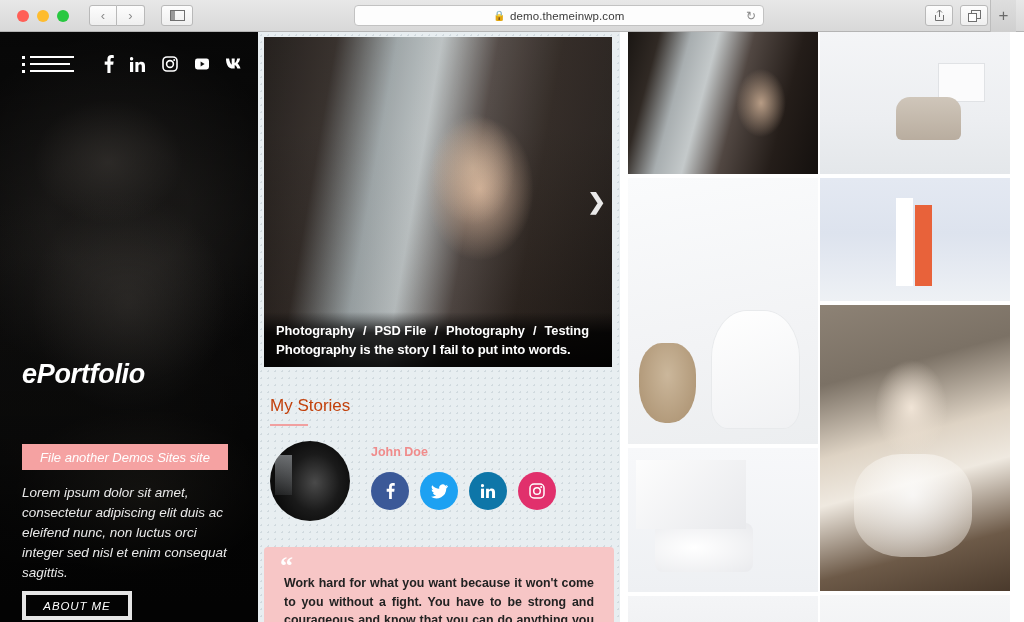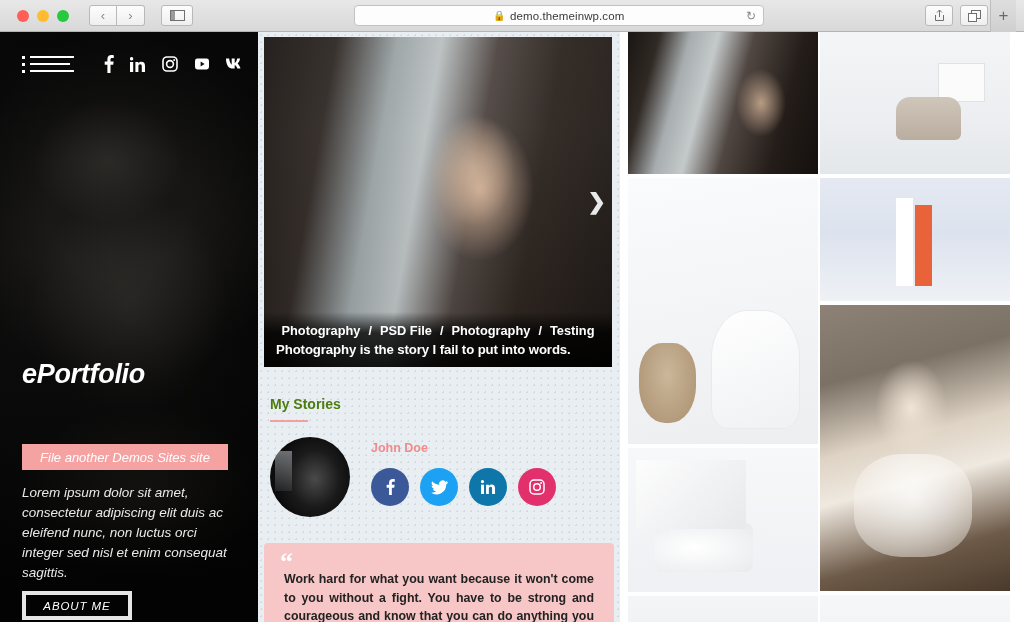--- a/index.html
+++ b/index.html
@@ -108,28 +108,28 @@
     background:
       radial-gradient(ellipse 90px 120px at 62% 46%, #c7a58c 0%, rgba(120,92,70,0) 60%),
       linear-gradient(100deg,#1a1512 0%,#2e2723 18%,#9aa2a4 33%,#b9bfc0 44%,#4d4440 58%,#2a221d 74%,#1b1613 100%);
   }
   .slide-photo::after{content:"";position:absolute;inset:0;
     background:
       linear-gradient(180deg,rgba(255,255,255,.05) 0 28%,rgba(0,0,0,.05) 100%),
       radial-gradient(ellipse 60px 80px at 60% 40%, rgba(226,196,166,.5), rgba(0,0,0,0) 70%);}
   .slide-caption{position:absolute;left:0;right:0;bottom:0;padding:11px 12px 10px;
     background:linear-gradient(180deg,rgba(0,0,0,0) 0%,rgba(0,0,0,.78) 38%,rgba(0,0,0,.9) 100%);}
-  .cats{display:flex;gap:0;align-items:center;color:#fff;font-size:12.8px;font-weight:bold;flex-wrap:wrap;justify-content:center;}
+  .cats{display:flex;gap:0;align-items:center;color:#fff;font-size:12.8px;font-weight:bold;flex-wrap:wrap;}
   .cats .sep{margin:0 8px;color:#fff;font-weight:bold;}
   .slide-title{color:#fff;font-size:13.2px;font-weight:bold;margin-top:4px;letter-spacing:-.1px;}
   .slide-meta{color:#f2a3a3;font-size:11.2px;margin-top:5px;display:flex;align-items:center;gap:4px;}
   .slider-next{position:absolute;right:6px;top:50%;transform:translateY(-50%);color:#fff;font-size:22px;font-weight:bold;opacity:.9;line-height:1;}
 
   .stories{position:relative;margin-top:29px;padding-left:6px;}
-  .stories-title{font-size:14px;font-weight:bold;color:#4d7c0f;}
+  .stories-title{font-size:17px;font-weight:normal;color:#c2410c;}
   .stories-rule{width:38px;height:2px;background:#f1a0a0;margin-top:8px;}
 
   .author-row{display:flex;align-items:flex-start;margin-top:15px;gap:21px;}
   .avatar{width:80px;height:80px;border-radius:50%;flex:0 0 80px;overflow:hidden;position:relative;
     background:radial-gradient(ellipse 40px 46px at 56% 52%, #4a4a4a 0%, #1a1a1a 62%, #0c0c0c 100%);}
   .avatar::after{content:"";position:absolute;left:6%;top:18%;width:22%;height:50%;
     background:linear-gradient(180deg,rgba(185,190,195,.55),rgba(120,125,130,.18));}
   .author-col{padding-top:4px;}
   .author-name{color:#f08b8b;font-size:12.5px;font-weight:bold;}
   .social-circles{display:flex;gap:11px;margin-top:13px;}

